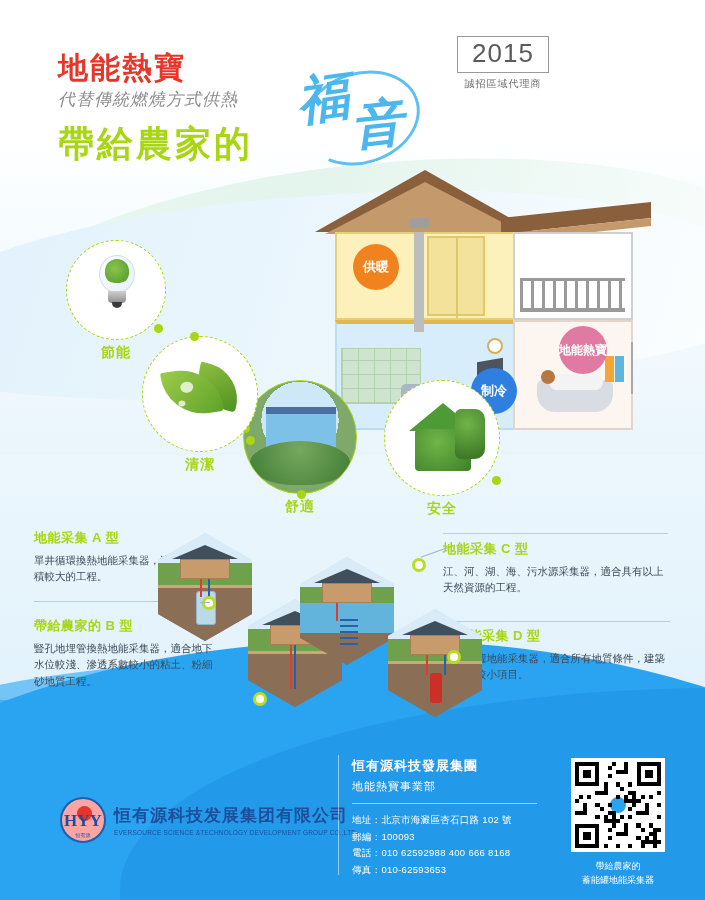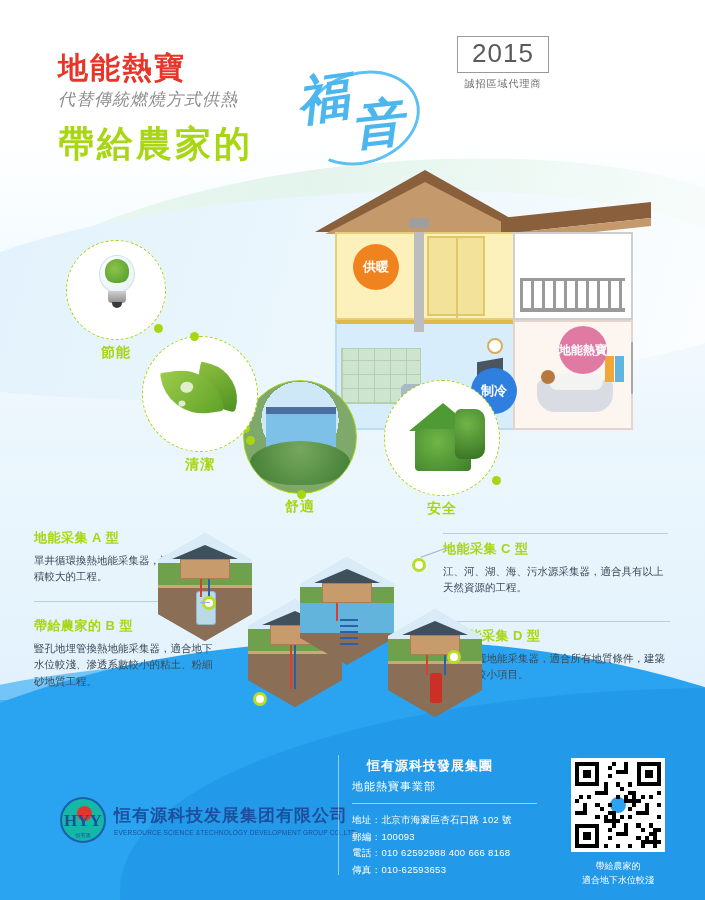--- a/index.html
+++ b/index.html
@@ -223,33 +223,33 @@
   .redtank { position:absolute; left:42px; top:64px; width:12px; height:30px;
              background:#cc2f26; border-radius:3px; }
   .connector { position:absolute; background:#9ab6c6; height:1px; }
   .node { position:absolute; width:14px; height:14px; border-radius:50%;
           border:3px solid #b8de24; background:#ffffff; }
 
   
   .footer { position:absolute; left:0; top:735px; width:705px; height:165px; color:#fff; }
   .logo { position:absolute; left:60px; top:62px; display:flex; align-items:center; gap:8px; }
   .logo .mark { width:46px; height:46px; border-radius:50%; border:2px solid #1b5fae;
-                background:#14b8a6; position:relative; flex:none; }
+                background:#fca5a5; position:relative; flex:none; }
   .logo .mark .red { position:absolute; left:15px; top:7px; width:15px; height:15px;
                      border-radius:50%; background:#e5352b; }
   .logo .mark .hy { position:absolute; left:0; top:12px; width:100%; text-align:center;
                     font-size:17px; font-weight:bold; color:#1b4f9c;
                     font-family:"Liberation Serif", serif; }
   .logo .mark .sub { position:absolute; left:0; bottom:3px; width:100%; text-align:center;
                      font-size:5px; color:#1b4f9c; }
   .logo .ltxt .cn { font-size:17px; font-weight:bold; color:#1b4f9c; letter-spacing:1px; }
   .logo .ltxt .en { font-size:6.5px; color:#1b4f9c; letter-spacing:.2px; margin-top:2px; }
 
   .contact { position:absolute; left:352px; top:22px; width:200px; }
-  .contact .c-t1 { font-size:13px; font-weight:bold; letter-spacing:1px;margin-left:15px; }
+  .contact .c-t1 { font-size:13px; font-weight:bold; letter-spacing:1px; }
   .contact .c-t2 { font-size:11px; margin-top:4px; letter-spacing:1px; }
   .contact .c-hr { height:1px; background:rgba(255,255,255,.55); margin:9px 0 8px; width:185px; }
   .contact .c-row { font-size:9.5px; line-height:1.75; letter-spacing:.3px; }
   .vbar { position:absolute; left:338px; top:20px; width:1px; height:120px;
           background:rgba(255,255,255,.5); }
 
   .qr { position:absolute; left:571px; top:758px; width:94px; text-align:center; }
   .qr .code { width:94px; height:94px; background:#fff; padding:4px; position:relative; }
   .qr .code .px { position:absolute; background:#000; }
   .qr .code .mid { position:absolute; left:37px; top:37px; width:20px; height:20px;
@@ -556,17 +556,17 @@
         <div class="px" style="left: 81.8095px; top: 81.8095px; width: 4.09524px; height: 4.09524px;"></div>
         <div class="px" style="left: 85.9048px; top: 81.8095px; width: 4.09524px; height: 4.09524px;"></div>
         <div class="px" style="left: 32.6667px; top: 85.9048px; width: 4.09524px; height: 4.09524px;"></div>
         <div class="px" style="left: 44.9524px; top: 85.9048px; width: 4.09524px; height: 4.09524px;"></div>
         <div class="px" style="left: 57.2381px; top: 85.9048px; width: 4.09524px; height: 4.09524px;"></div>
         <div class="px" style="left: 69.5238px; top: 85.9048px; width: 4.09524px; height: 4.09524px;"></div>
         <div class="px" style="left: 81.8095px; top: 85.9048px; width: 4.09524px; height: 4.09524px;"></div>
       </div>
     <div class="cap">
       <div>帶給農家的</div>
-      <div>適合地下水位較淺</div>
+      <div>蓄能罐地能采集器</div>
     </div>
   </div>
 
 </div>
 
 </body></html>

